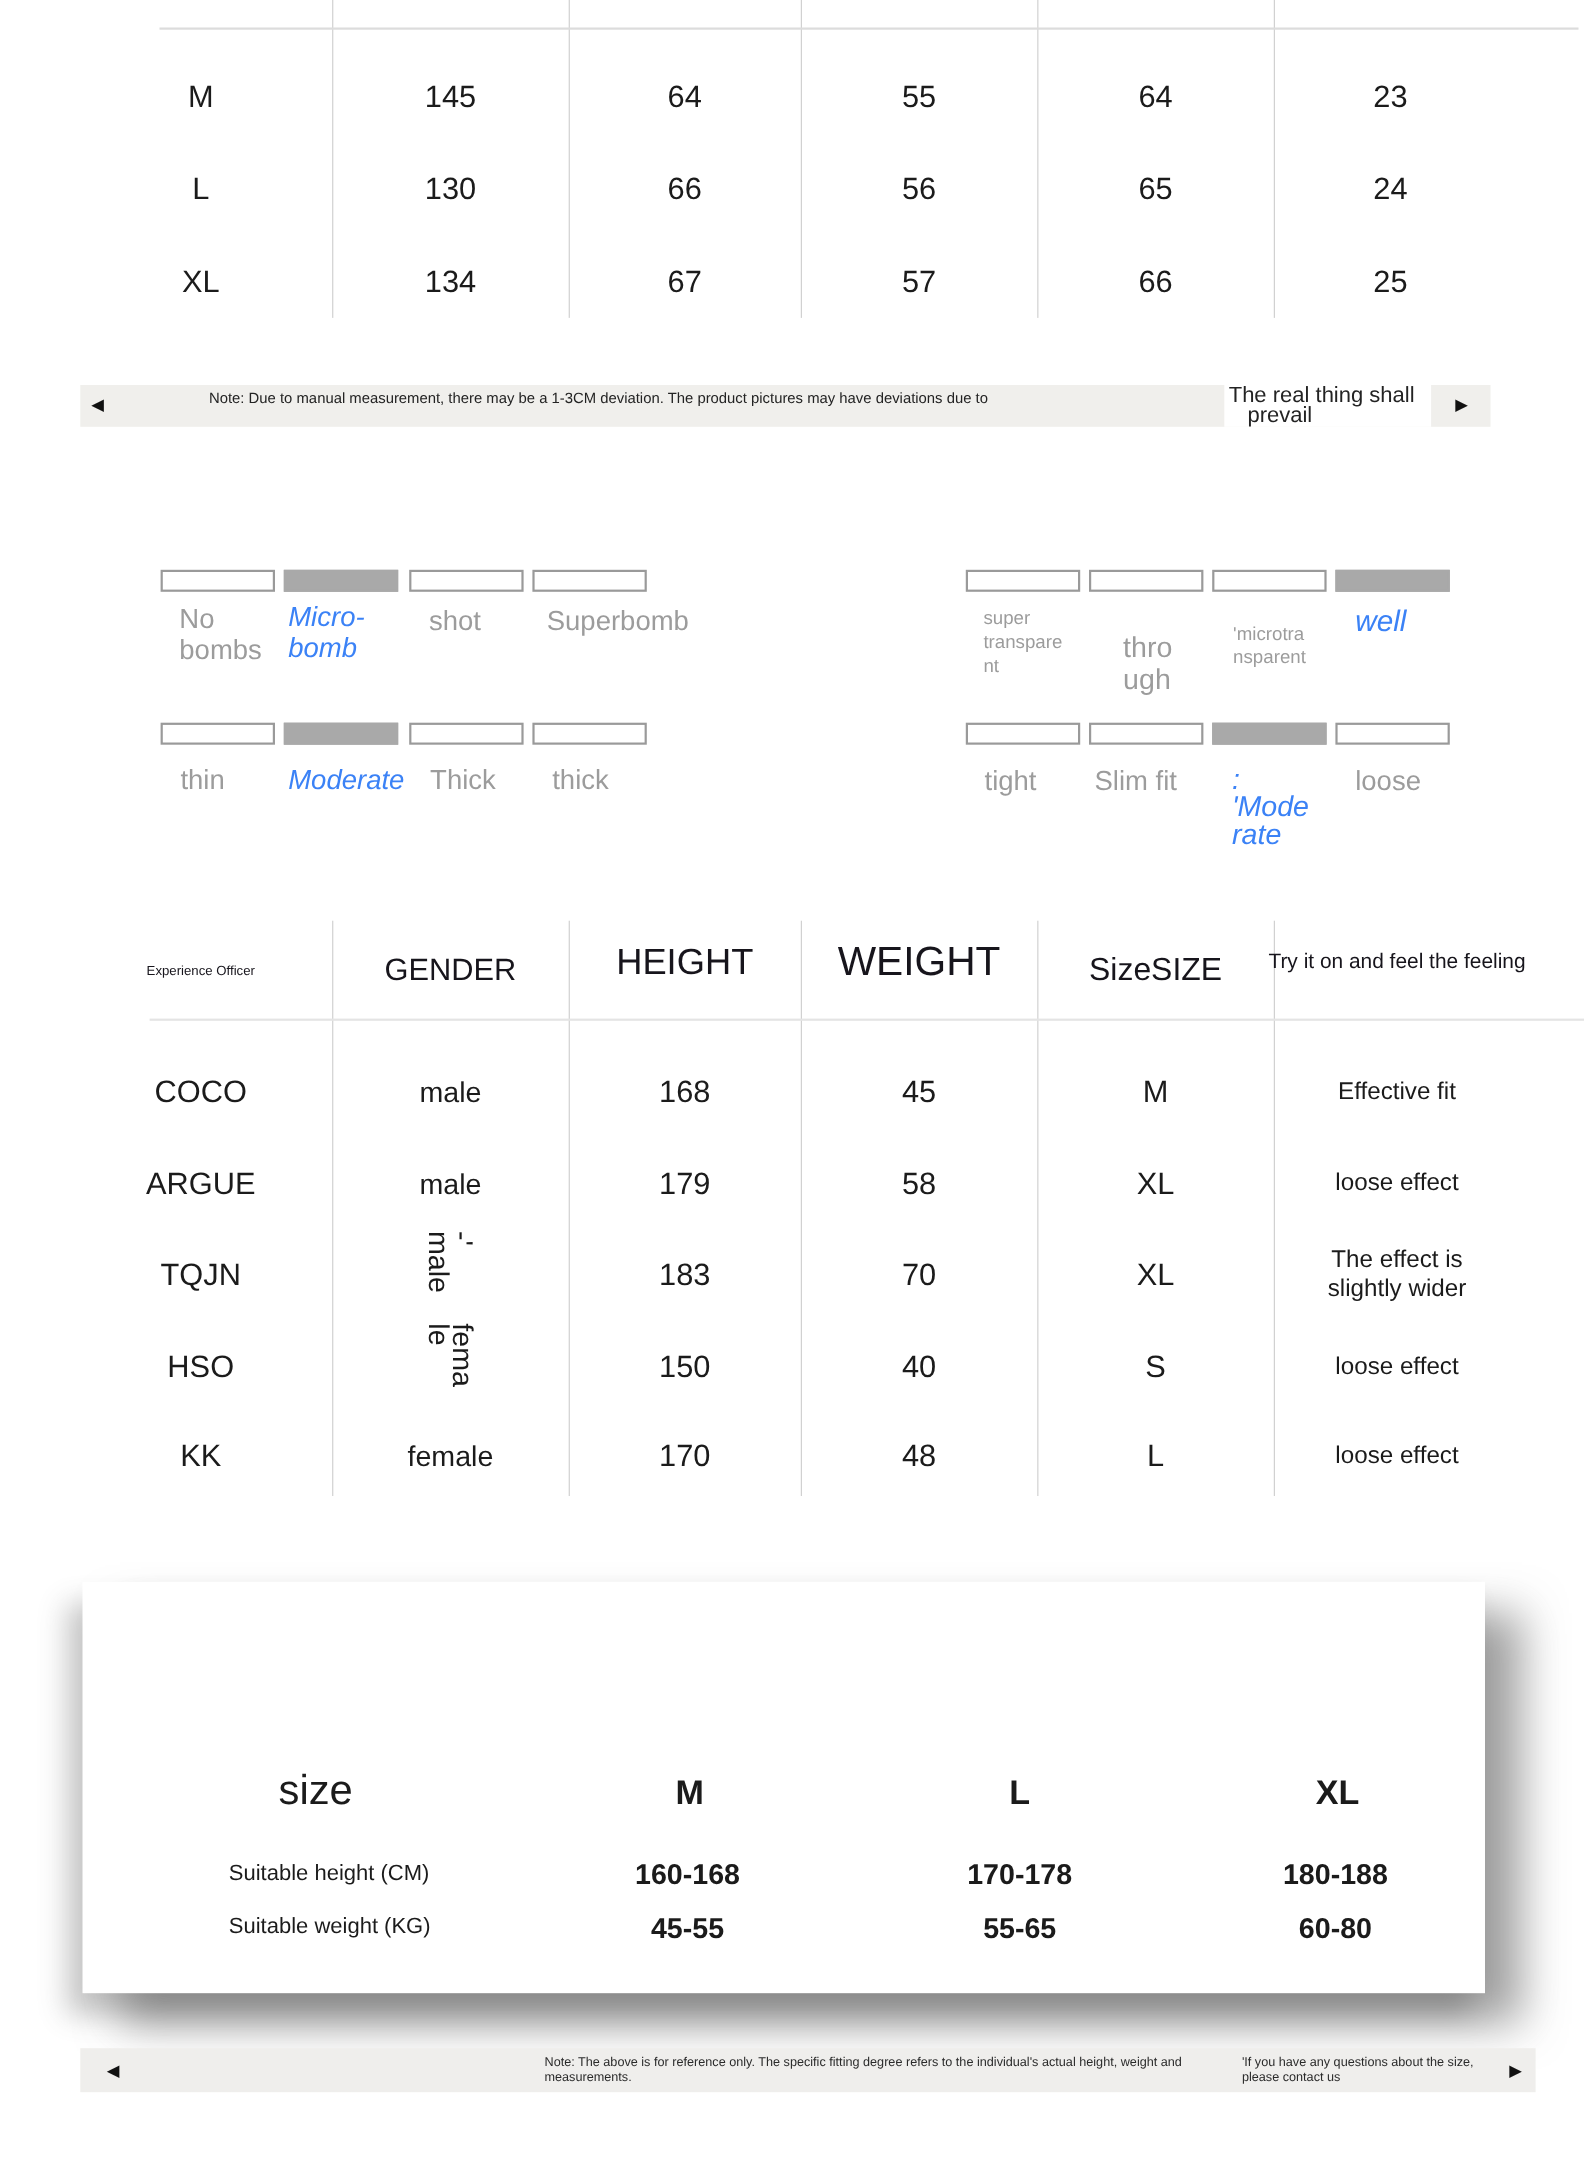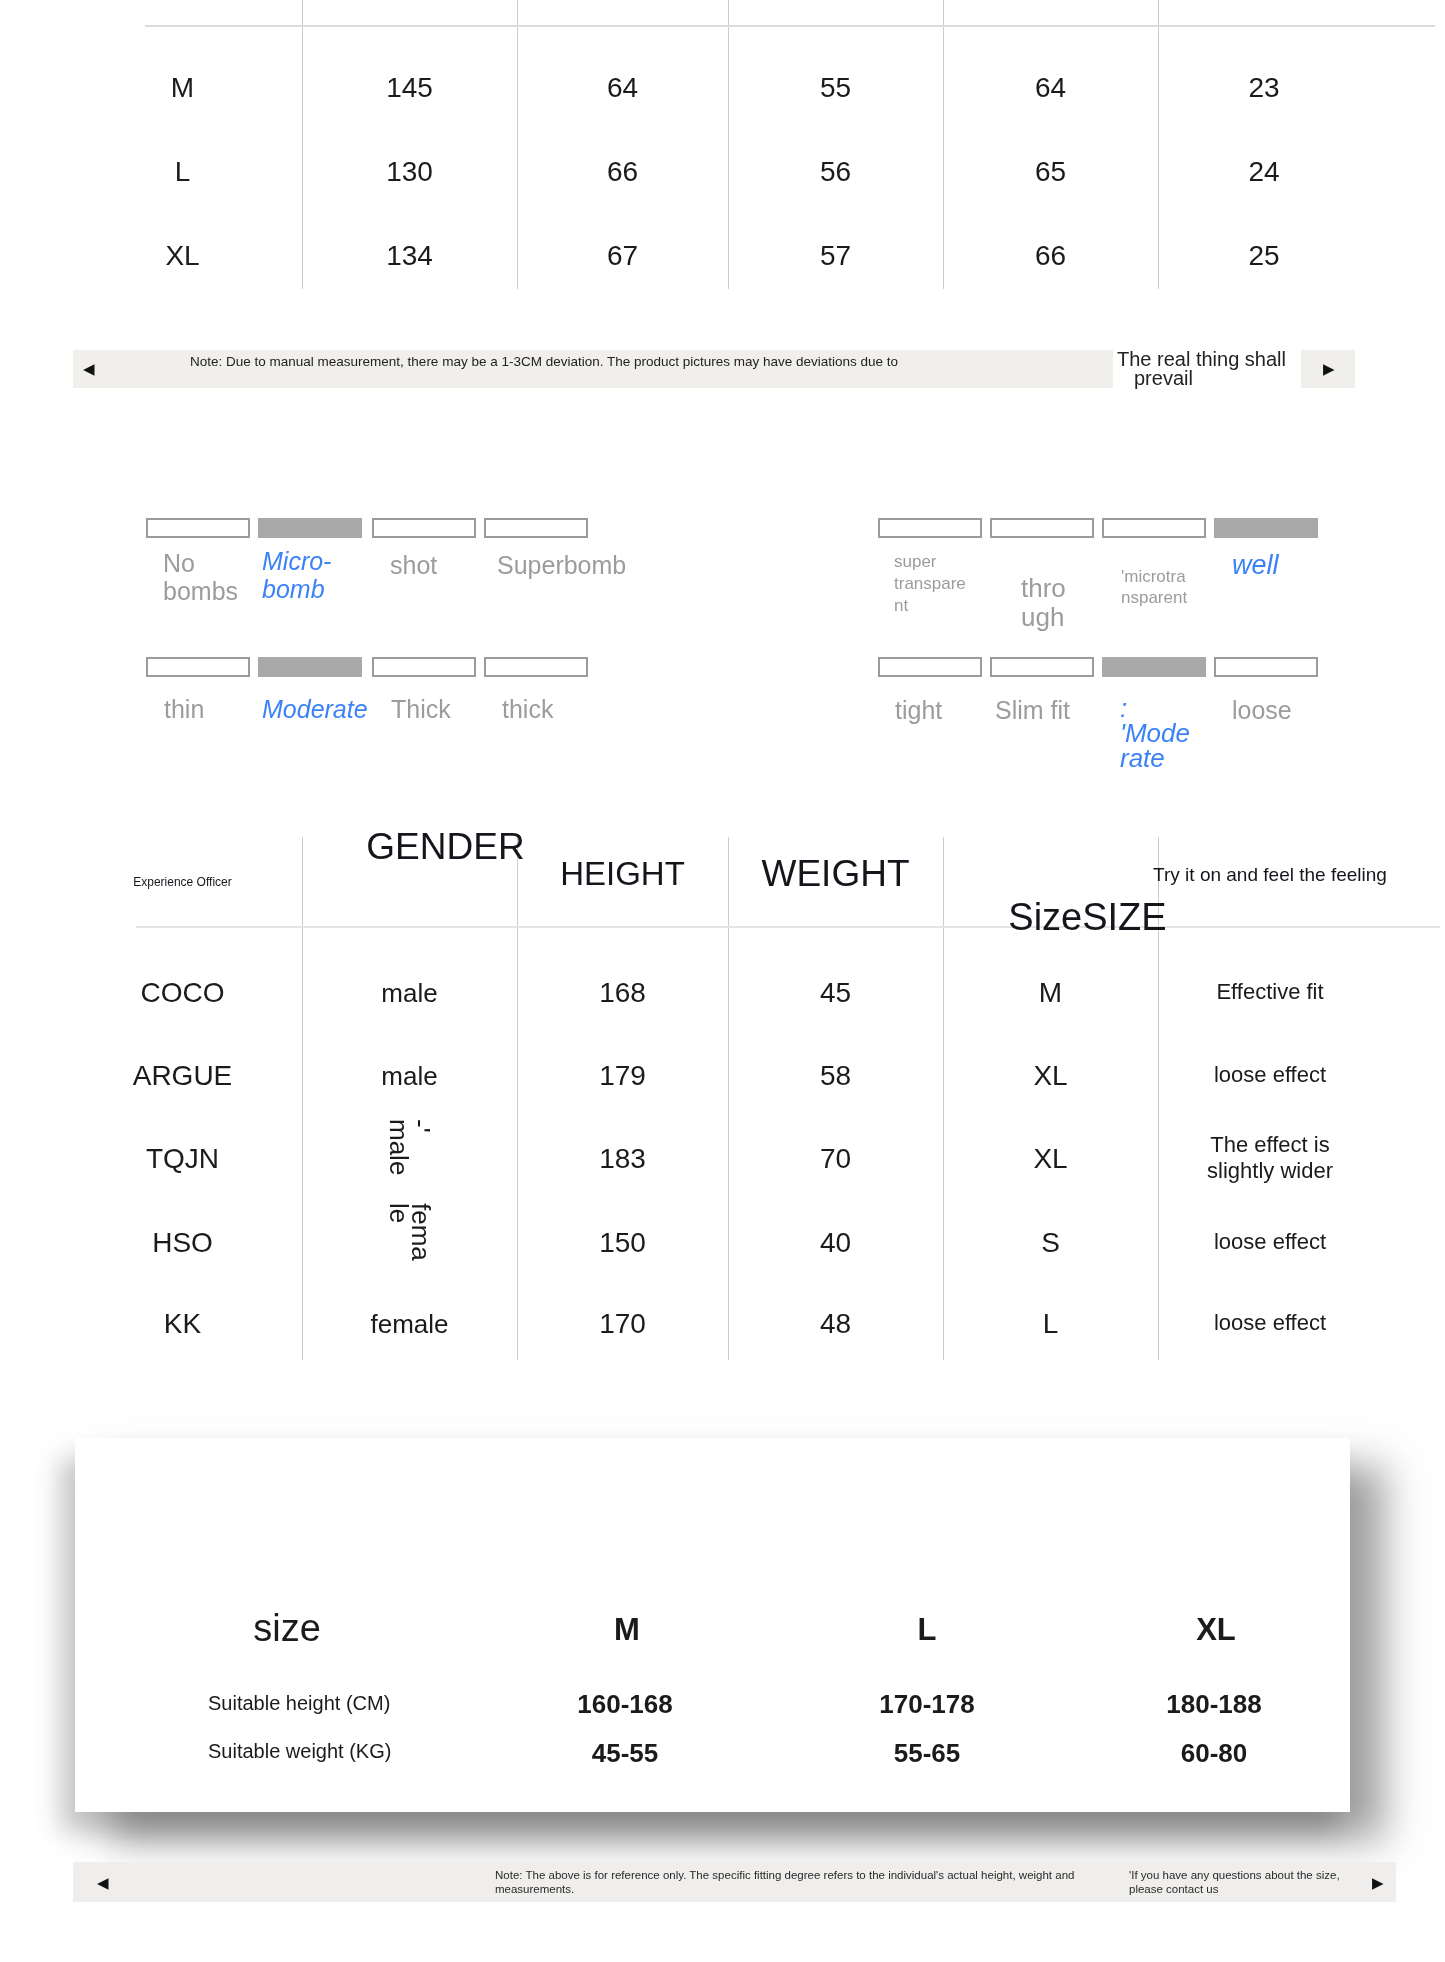--- a/index.html
+++ b/index.html
@@ -47,24 +47,24 @@
   .lb-t1{left:1021px;top:574px;font-size:26px;line-height:29px}
   .lb-t2{left:1121px;top:566px;font-size:17px;line-height:21px}
   .lb-t3{left:1232px;top:551px;font-size:27px}
   .lb-k0{left:164px;top:695px}.lb-k1{left:262px;top:695px}.lb-k2{left:391px;top:695px}.lb-k3{left:502px;top:695px}
   .lb-f0{left:895px;top:696px}.lb-f1{left:995px;top:696px}
   .lb-f2{left:1120px;top:696px;font-size:26px;line-height:25px}
   .lb-f3{left:1232px;top:696px}
   
   .hdr{position:absolute;text-align:center;color:#17151c;}
   .h-officer{left:60px;top:862px;width:245px;font-size:12px;margin-top:13px;}
-  .h-gender{left:302px;top:826px;width:215px;font-size:37px;padding-left:36px;}
+  .h-gender{left:302px;top:866px;width:215px;font-size:28px;}
   .h-height{left:517px;top:855px;width:211px;font-size:33px;}
   .h-weight{left:728px;top:853px;width:215px;font-size:37px;}
-  .h-size{left:943px;top:896px;width:215px;font-size:38px;padding-left:37px;}
+  .h-size{left:943px;top:866px;width:215px;font-size:29px;}
   .h-feel{left:1150px;top:864px;width:240px;font-size:19px;}
   .er0{top:976px}.er1{top:1059px}.er2{top:1142px}.er3{top:1226px}.er4{top:1307px}
   .gcell{font-size:26px;}
   .feel{font-size:22px;line-height:26px;left:1170px;width:200px;}
   .f0{top:979px}.f1{top:1062px}.f2{top:1132px}.f3{top:1229px}.f4{top:1310px}
   .rotwrap{position:absolute;left:302px;width:215px;display:flex;justify-content:center;}
   .rw2{top:1133px}.rw3{top:1217px}
   .rot{transform:rotate(90deg);font-size:26px;line-height:22px;width:72px;white-space:nowrap;}
   
   .card{position:absolute;left:75px;top:1438px;width:1275px;height:374px;background:#fff;

